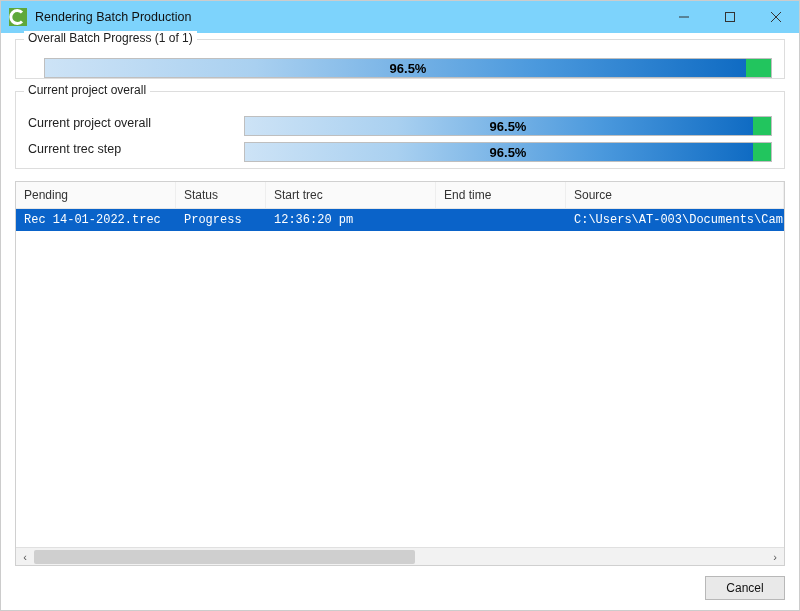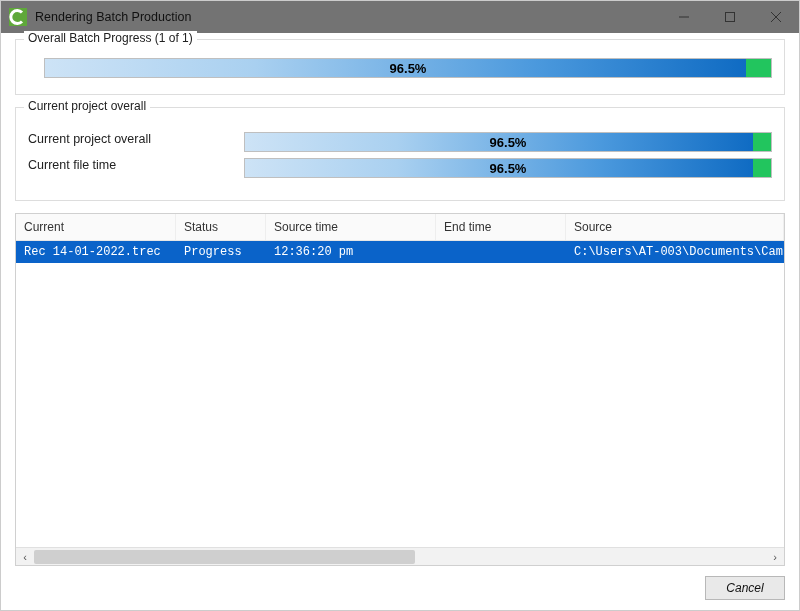--- a/index.html
+++ b/index.html
@@ -22,21 +22,21 @@
     display: flex;
     flex-direction: column;
   }
 
   
   .titlebar {
     display: flex;
     align-items: center;
     height: 32px;
     padding: 0 0 0 8px;
-    background: #737373;
+    background: #7dd3fc;
   }
   .titlebar .app-icon {
     width: 18px;
     height: 18px;
     margin-right: 8px;
     display: inline-flex;
   }
   .titlebar .title {
     font-size: 12.5px;
     color: #111;
@@ -59,21 +59,21 @@
     padding: 6px 14px 10px 14px;
     display: flex;
     flex-direction: column;
     flex: 1;
   }
 
   
   .groupbox {
     border: 1px solid #ddd;
     position: relative;
-    padding: 18px 12px 16px 12px;
+    padding: 18px 12px 0 12px;
     margin-bottom: 12px;
   }
   .groupbox .legend {
     position: absolute;
     top: -9px;
     left: 8px;
     background: #fff;
     padding: 0 4px;
     font-size: 12px;
     color: #222;
@@ -198,21 +198,20 @@
     padding-top: 10px;
   }
   .btn {
     min-width: 80px;
     padding: 4px 16px;
     background: #e9e9e9;
     border: 1px solid #b8b8b8;
     font-size: 12px;
     color: #111;
     text-align: center;
-    font-style: italic;
   }
 </style>
 </head>
 <body>
 
 <div class="window">
 
   <div class="titlebar">
     <span class="app-icon">
       <svg viewBox="0 0 18 18" width="18" height="18">
@@ -258,33 +257,33 @@
 
       <div class="row">
         <span class="lbl">Current project overall</span>
         <div class="progress">
           <div class="fill" style="width:96.5%"></div>
           <div class="pct-label">96.5%</div>
         </div>
       </div>
 
       <div class="row">
-        <span class="lbl">Current file time</span>
+        <span class="lbl">Current trec step</span>
         <div class="progress">
           <div class="fill" style="width:96.5%"></div>
           <div class="pct-label">96.5%</div>
         </div>
       </div>
     </div>
 
     <div class="list-wrap">
       <div class="list-header">
-        <div class="col c-project">Current</div>
+        <div class="col c-project">Pending</div>
         <div class="col c-status">Status</div>
-        <div class="col c-starttime">Source time</div>
+        <div class="col c-starttime">Start trec</div>
         <div class="col c-endtime">End time</div>
         <div class="col c-source">Source</div>
       </div>
       <div class="list-body">
         <div class="list-row selected">
           <div class="cell c-project">Rec 14-01-2022.trec</div>
           <div class="cell c-status">Progress</div>
           <div class="cell c-starttime">12:36:20 pm</div>
           <div class="cell c-endtime"></div>
           <div class="cell c-source">C:\Users\AT-003\Documents\Cam</div>

